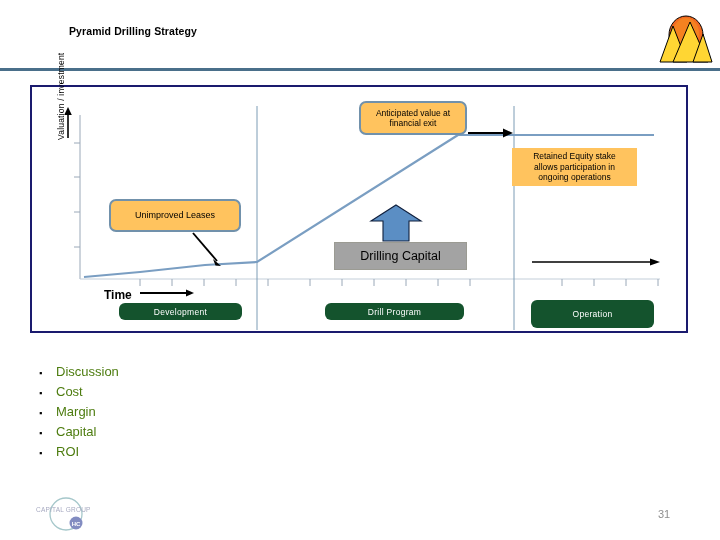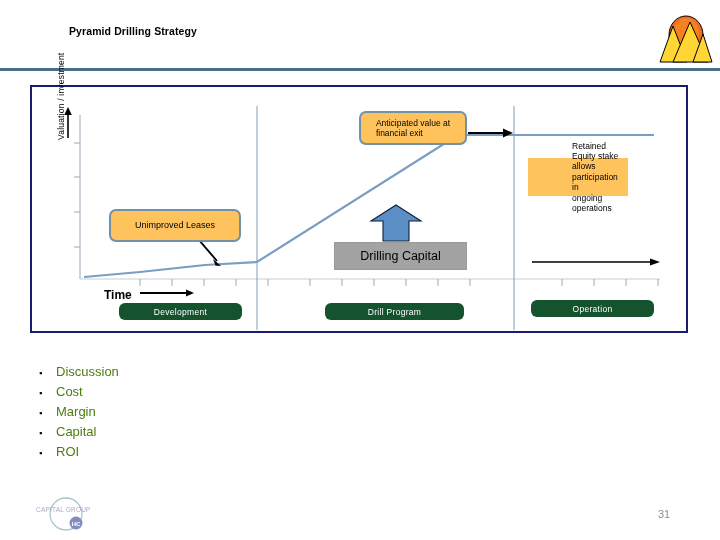--- a/index.html
+++ b/index.html
@@ -80,43 +80,43 @@
     font-weight: bold;
     color: #000;
   }
 
   
   .callout {
     position: absolute;
     box-sizing: border-box;
     background: #ffc35e;
     color: #000;
+    text-align: center;
     font-size: 8.5px;
     line-height: 1.22;
     display: flex;
     align-items: center;
     justify-content: center;
     padding: 2px 4px;
-    margin-top: 10px;
   }
   .callout.bordered {
     border: 2px solid #7191ab;
     border-radius: 7px;
   }
   .callout.plain {
     background: #ffc35e;
   }
 
   #callout-anticipated {
     left: 359px; top: 101px;
     width: 108px; height: 34px;
   }
   #callout-retained {
-    left: 528px; top: 148px;
-    width: 100px; height: 38px; padding-left: 44px;
+    left: 512px; top: 148px;
+    width: 125px; height: 38px;
   }
   #callout-unimproved {
     left: 109px; top: 199px;
     width: 132px; height: 33px;
     font-size: 9px;
   }
 
   #box-drilling-capital {
     position: absolute;
     left: 334px; top: 242px;
@@ -139,21 +139,21 @@
     color: #ffffff;
     border-radius: 6px;
     font-size: 8.5px;
     display: flex;
     align-items: center;
     justify-content: center;
     letter-spacing: 0.3px;
   }
   #phase-development { left: 119px; top: 303px; width: 123px; height: 17px; }
   #phase-drill       { left: 325px; top: 303px; width: 139px; height: 17px; }
-  #phase-operation   { left: 531px; top: 300px; width: 123px; height: 17px; }
+  #phase-operation   { left: 531px; top: 300px; width: 123px; height: 28px; }
 
   
   #bullets {
     position: absolute;
     left: 36px; top: 362px;
     width: 300px;
   }
   .bullet-row {
     display: flex;
     align-items: baseline;

